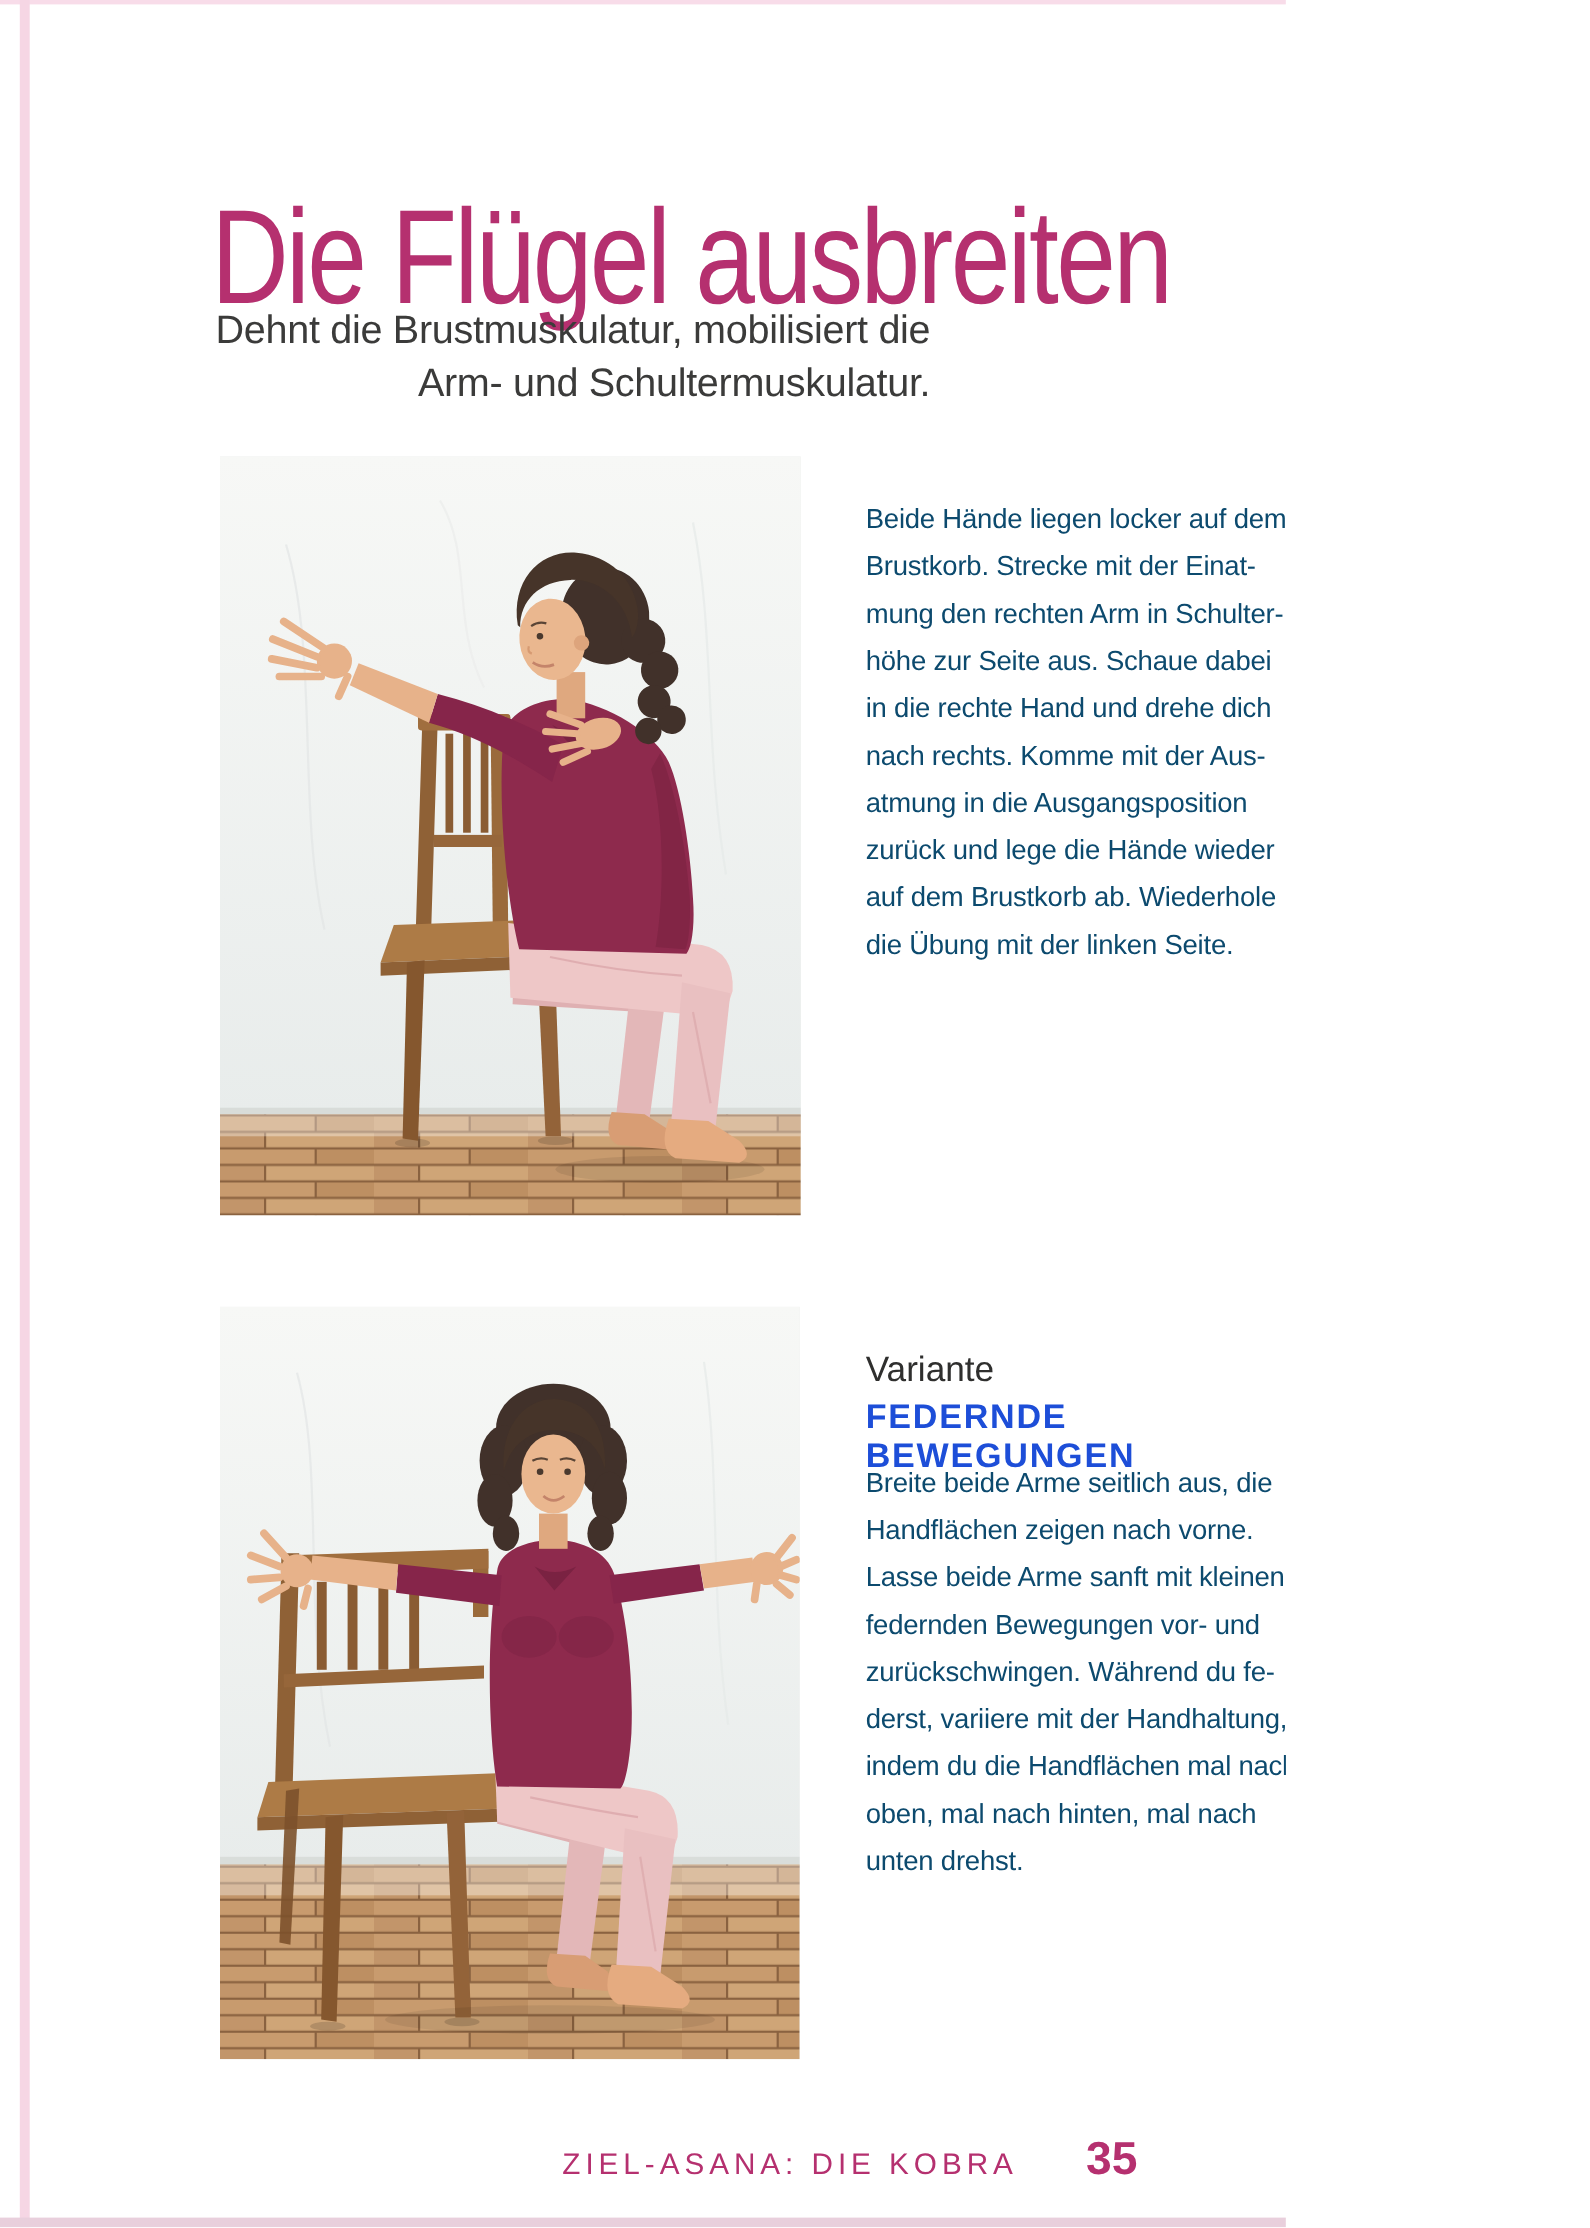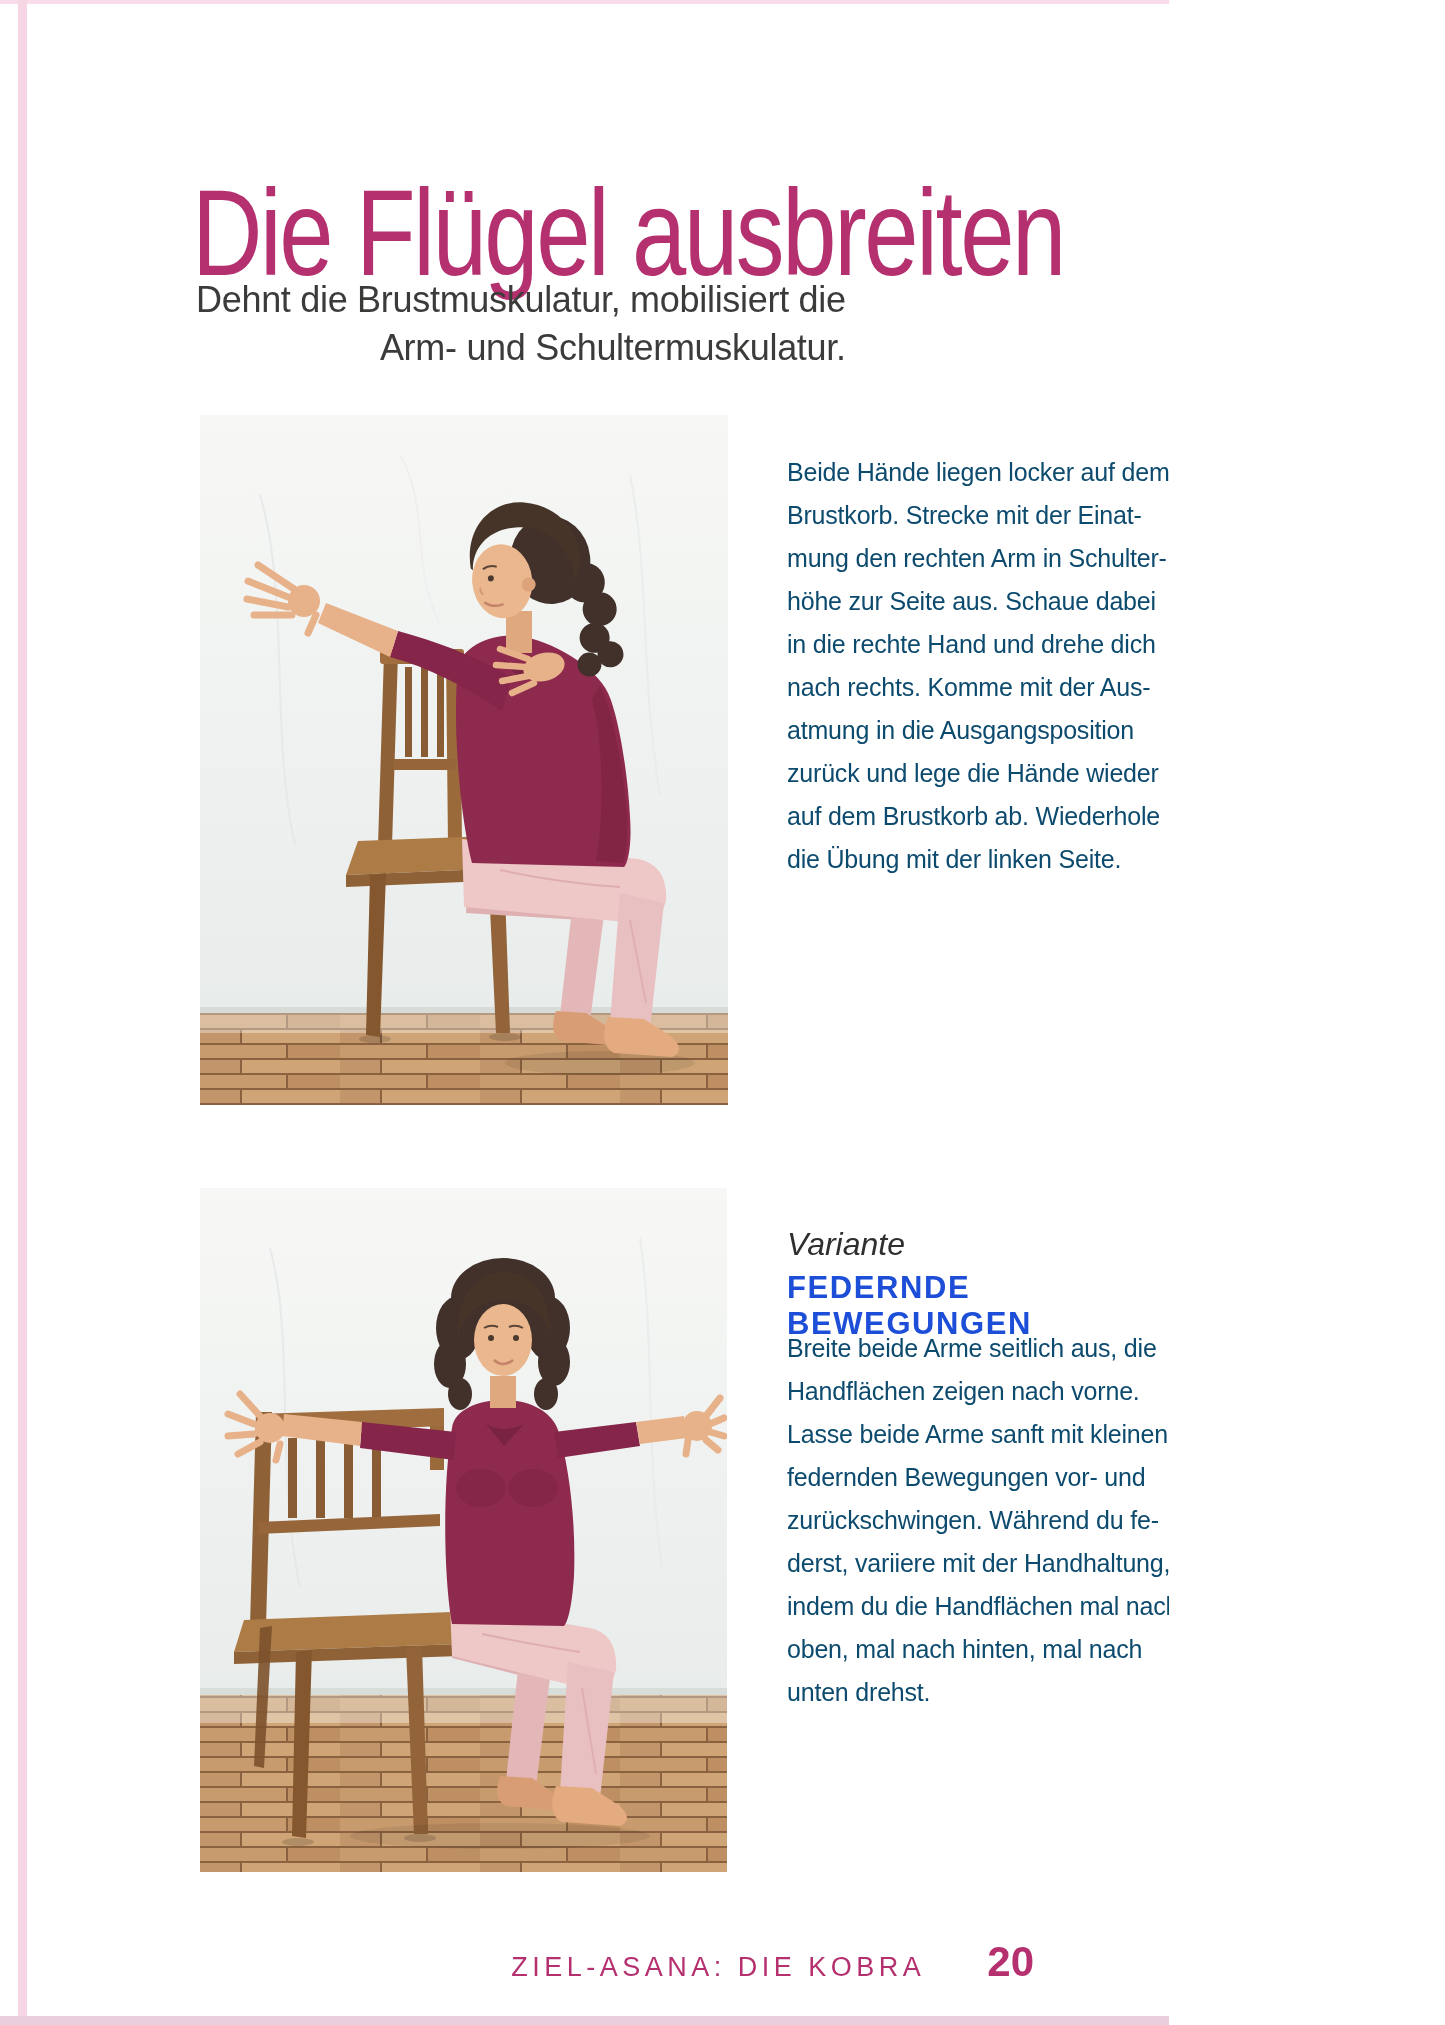--- a/index.html
+++ b/index.html
@@ -27,21 +27,21 @@
   #photo2{top:1188px;width:527px;height:684px;}
   figure.photo svg{display:block;}
 
   .body-text{
     position:absolute;left:787px;width:600px;
     font-size:25px;line-height:43px;letter-spacing:-.2px;color:#0c4a6e;white-space:pre-line;
   }
   #instructions{top:426px;}
   .variant-label{
     position:absolute;left:787px;top:1194px;
-    font-size:32px;font-style:italic;color:#2f2f2e;
+    font-size:32px;color:#2f2f2e;
   }
   .variant-heading{
     position:absolute;left:787px;top:1239px;
     font-size:31px;font-weight:700;letter-spacing:1.6px;color:#1d4ed8;
   }
   #variant-p1{top:1302px;}
   #variant-p2{top:1707px;}
 
   .footer{
     position:absolute;top:1938px;right:135px;
@@ -284,16 +284,16 @@
 Lasse beide Arme sanft mit kleinen,
 federnden Bewegungen vor- und
 zurückschwingen. Während du fe-
 derst, variiere mit der Handhaltung,
 indem du die Handflächen mal nach
 oben, mal nach hinten, mal nach
 unten drehst.</p>
 
   <div class="footer">
     <span class="footer-chapter">ZIEL-ASANA: DIE KOBRA</span>
-    <span class="page-number">20</span>
+    <span class="page-number">35</span>
   </div>
 
 </div>
 
 </body></html>

